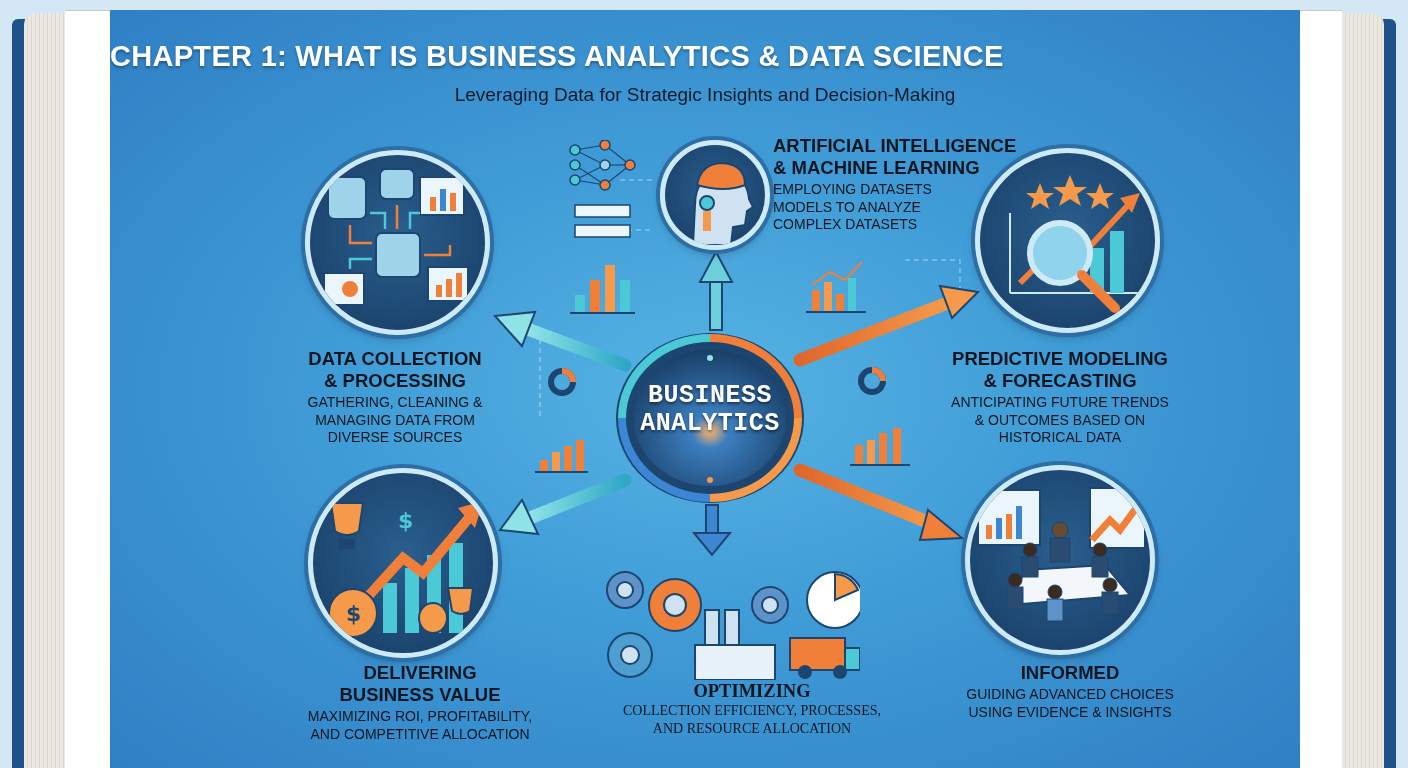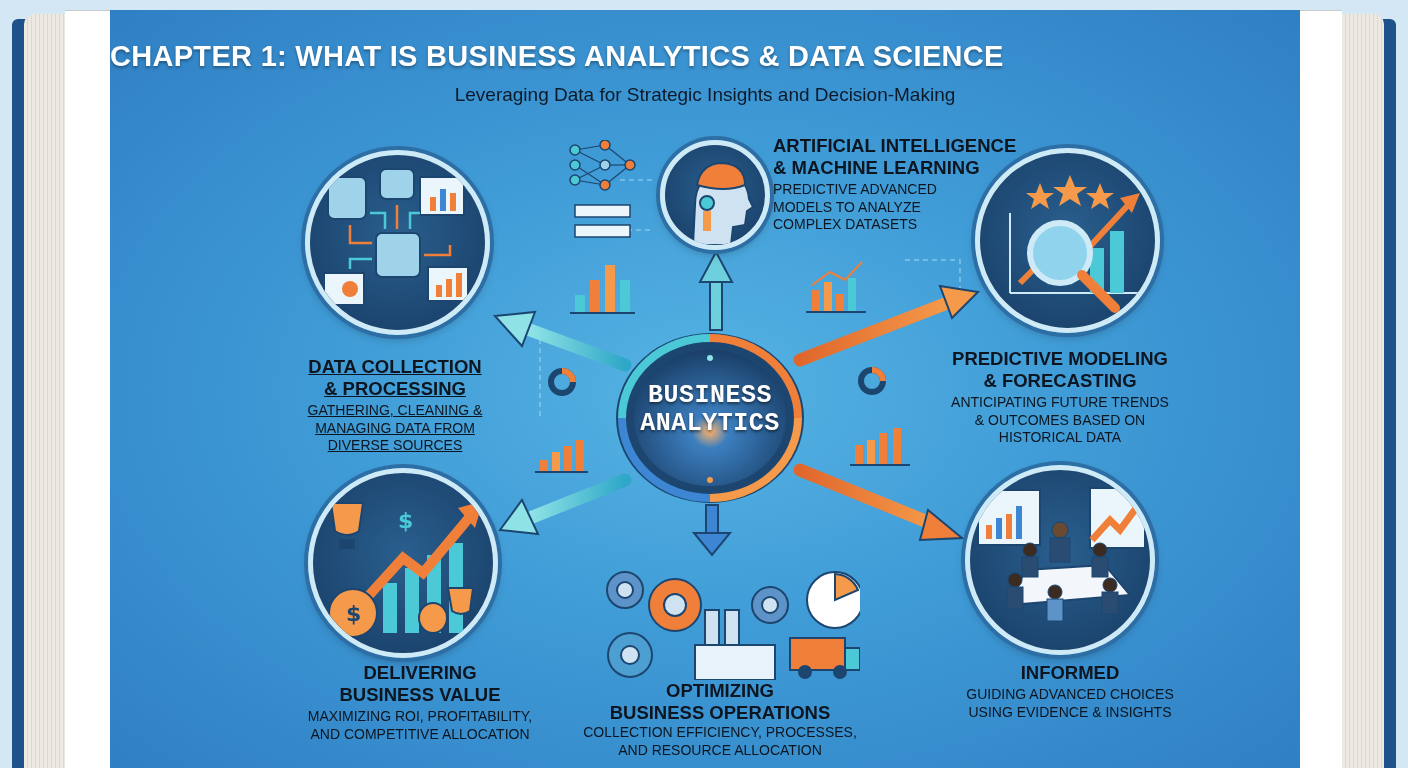--- a/index.html
+++ b/index.html
@@ -170,40 +170,40 @@
         <path d="M87 50 L87 74"></path>
         <path d="M114 100 L140 100 L140 90"></path>
       </g>
     <g stroke="#4cc9d6" stroke-width="2.5" fill="none">
         <path d="M60 58 L75 58 L75 74"></path>
         <path d="M110 58 L100 58 L100 74"></path>
         <path d="M62 104 L40 104 L40 114"></path>
       </g>
   </svg>
 </div>
-<div class="abs lbl" style="left:270px;top:356px;width:250px;text-decoration:underline;">
+<div class="abs lbl" style="left:270px;top:348px;width:250px;">
   <span class="h">DATA COLLECTION</span>
   <span class="h">&amp; PROCESSING</span>
   <span class="d">GATHERING, CLEANING &amp;</span>
   <span class="d" style="margin-top:0">MANAGING DATA FROM</span>
   <span class="d" style="margin-top:0">DIVERSE SOURCES</span>
 </div>
 
 <div class="abs circle" style="left:660px;top:140px;width:100px;height:100px;">
   <svg width="100" height="100">
     <path d="M28 100 L30 60 Q30 30 58 28 Q82 30 84 54 L88 62 L82 66 L80 80 L68 82 L66 100 Z" fill="#cfe2f1" stroke="#1c4670" stroke-width="2"></path>
     <path d="M32 40 Q36 18 58 18 Q80 20 80 40 Q60 48 32 40 Z" fill="#f07f3a" stroke="#1c4670" stroke-width="2"></path>
     <circle cx="42" cy="58" r="7" fill="#4cc9d6" stroke="#1c4670" stroke-width="2"></circle>
     <rect x="38" y="66" width="8" height="20" fill="#f59a4a"></rect>
   </svg>
 </div>
 <div class="abs lbl lbl-left" style="left:773px;top:135px;width:260px;">
   <span class="h">ARTIFICIAL INTELLIGENCE</span>
   <span class="h">&amp; MACHINE LEARNING</span>
-  <span class="d">PREDICTIVE ADVANCED</span>
+  <span class="d">EMPLOYING DATASETS</span>
   <span class="d" style="margin-top:0">MODELS TO ANALYZE</span>
   <span class="d" style="margin-top:0">COMPLEX DATASETS</span>
 </div>
 <svg class="abs" style="left:565px;top:140px" width="100" height="110">
   <g stroke="#1c4670" stroke-width="1.2">
     <line x1="10" y1="10" x2="40" y2="5"></line>
       <line x1="10" y1="10" x2="40" y2="25"></line>
       <line x1="10" y1="25" x2="40" y2="45"></line>
       <line x1="10" y1="40" x2="40" y2="25"></line>
       <line x1="10" y1="40" x2="40" y2="45"></line>
@@ -287,23 +287,22 @@
       <path d="M245 40 L245 14 A26 26 0 0 1 268 30 Z" fill="#f59a4a"></path>
     <rect x="115" y="50" width="14" height="40" fill="#cfe2f1"></rect>
       <rect x="135" y="50" width="14" height="40" fill="#cfe2f1"></rect>
     <rect x="105" y="85" width="80" height="35" fill="#e8f2fa"></rect>
     <rect x="200" y="78" width="55" height="32" fill="#f07f3a"></rect>
     <rect x="255" y="88" width="15" height="22" fill="#4cc9d6"></rect>
     <circle cx="215" cy="112" r="6" fill="#1c4670"></circle>
       <circle cx="250" cy="112" r="6" fill="#1c4670"></circle>
   </g>
 </svg>
-<div class="abs lbl" style="left:570px;top:680px;width:300px;">
+<div class="abs lbl" style="left:602px;top:680px;width:300px;font-family:Liberation Serif, serif;">
   <span class="h">OPTIMIZING</span>
-  <span class="h">BUSINESS OPERATIONS</span>
   <span class="d" style="margin-top:0">COLLECTION EFFICIENCY, PROCESSES,</span>
   <span class="d" style="margin-top:0">AND RESOURCE ALLOCATION</span>
 </div>
 
 <div class="abs circle" style="left:965px;top:465px;width:180px;height:180px;">
   <svg width="180" height="180">
     <rect x="8" y="20" width="62" height="55" fill="#eaf6fb" stroke="#1c4670" stroke-width="2"></rect>
     <rect x="16" y="55" width="6" height="14" fill="#f07f3a"></rect>
       <rect x="26" y="48" width="6" height="21" fill="#3c86d4"></rect>
       <rect x="36" y="44" width="6" height="25" fill="#f07f3a"></rect>

